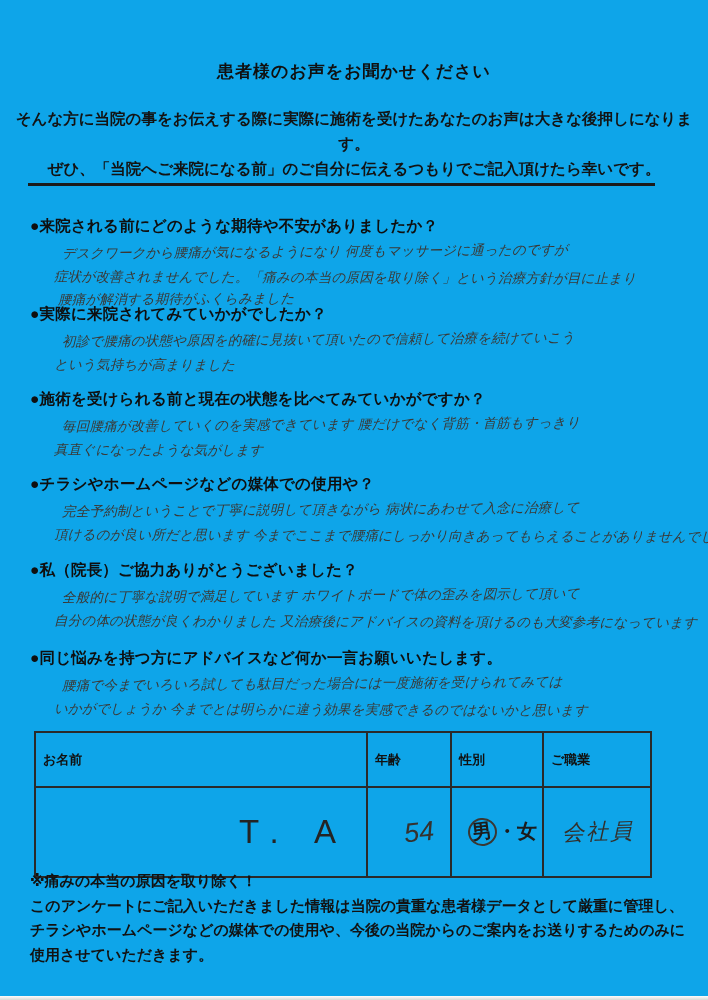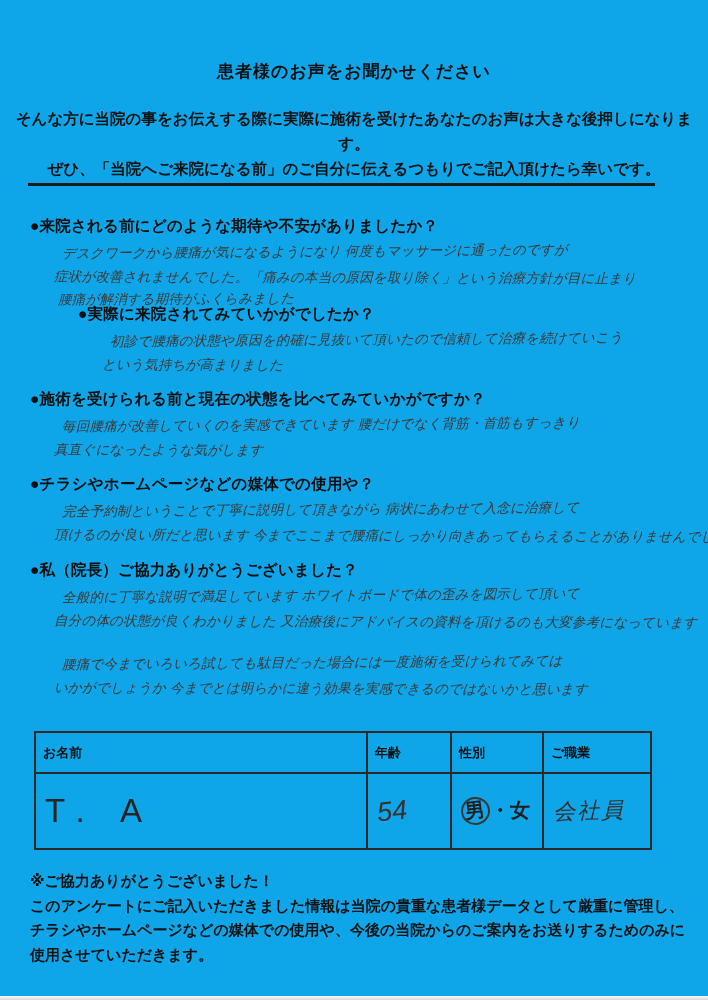--- a/index.html
+++ b/index.html
@@ -58,46 +58,46 @@
     transform: rotate(-0.45deg);
     transform-origin: left center;
     letter-spacing: 0.2px;
     white-space: nowrap;
     font-style: italic;
   }
   .answers .a-line:nth-child(2) { margin-left: 24px; transform: rotate(0.2deg); }
   .answers .a-line:nth-child(3) { margin-left: 28px; transform: rotate(-0.3deg); }
 
   .q1 { top: 216px; }
-  .q2 { top: 304px; margin-left: 48px; }
+  .q2 { top: 304px; }
   .q3 { top: 389px; }
   .q4 { top: 474px; }
   .q5 { top: 560px; }
   .q6 { top: 648px; }
 
   table.info {
     position: absolute; top: 731px; left: 34px;
     width: 616px;
     border-collapse: collapse;
     table-layout: fixed;
   }
   table.info th, table.info td {
     border: 2px solid #2a2a2a;
-    padding: 9px;
+    padding: 16px;
   }
   table.info th {
     height: 21px;
     font-size: 13px; font-weight: bold;
     text-align: left; vertical-align: middle;
     padding-left: 7px;
     color: #111;
   }
   table.info td {
     height: 56px;
-    text-align: left; vertical-align: middle;
+    text-align: right; vertical-align: middle;
   }
   .col-name { width: 332px; }
   .col-age { width: 84px; }
   .col-gender { width: 92px; }
   .col-occupation { width: 108px; }
 
   .val-name {
     font-size: 33px; color: #242424;
     letter-spacing: 14px; text-indent: 14px;
     font-weight: 500;
@@ -184,20 +184,21 @@
 
   <div class="qblock q5">
     <div class="q-label">●私（院長）ご協力ありがとうございました？</div>
     <div class="answers">
       <div class="a-line">全般的に丁寧な説明で満足しています ホワイトボードで体の歪みを図示して頂いて</div>
       <div class="a-line">自分の体の状態が良くわかりました 又治療後にアドバイスの資料を頂けるのも大変参考になっています</div>
     </div>
   </div>
 
   <div class="qblock q6">
+    <div class="q-label">●同じ悩みを持つ方にアドバイスなど何か一言お願いいたします。</div>
     <div class="answers">
       <div class="a-line">腰痛で今までいろいろ試しても駄目だった場合には一度施術を受けられてみては</div>
       <div class="a-line">いかがでしょうか 今までとは明らかに違う効果を実感できるのではないかと思います</div>
     </div>
   </div>
 
   <table class="info">
     <colgroup>
       <col class="col-name">
         <col class="col-age">
@@ -222,21 +223,21 @@
         <span class="circled-male">男</span><span>・</span><span>女</span>
       </td>
       <td>
         <span class="val-occupation">会社員</span>
       </td>
     </tr>
   </tbody>
     </table>
 
   <div class="footer">
-    <div>※ご協力ありがとうございました！</div>
+    <div>※痛みの本当の原因を取り除く！</div>
     <div>このアンケートにご記入いただきました情報は当院の貴重な患者様データとして厳重に管理し、</div>
     <div>チラシやホームページなどの媒体での使用や、今後の当院からのご案内をお送りするためのみに</div>
     <div>使用させていただきます。</div>
   </div>
 
   <div class="scan-edge"></div>
 
 </div>
 
 </body></html>

